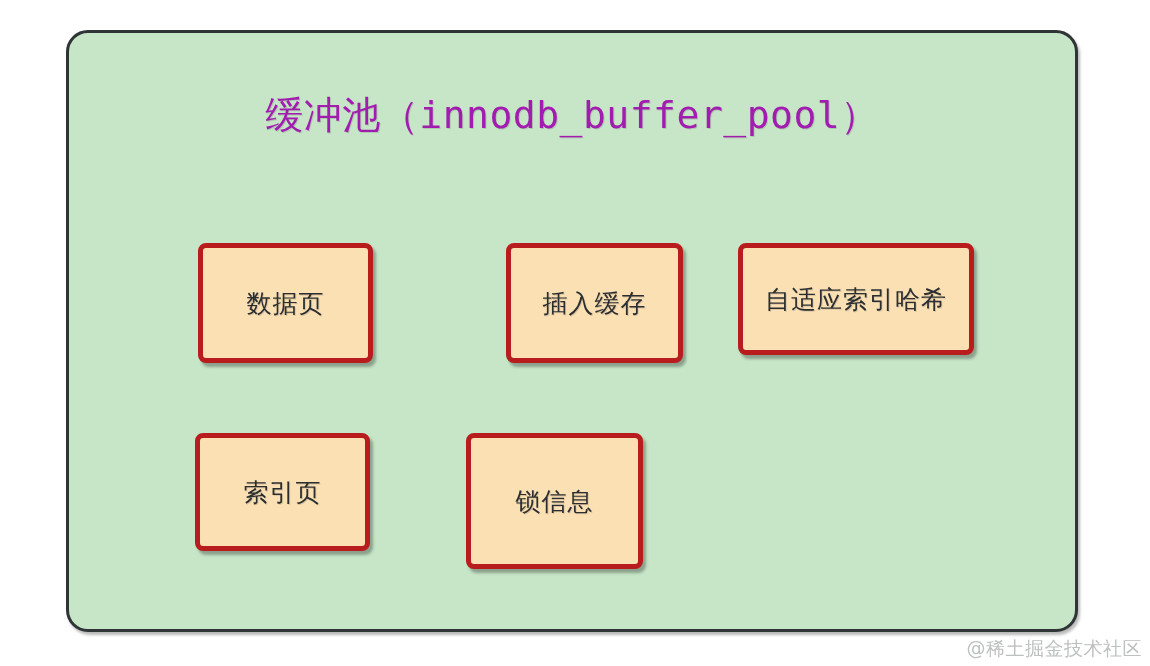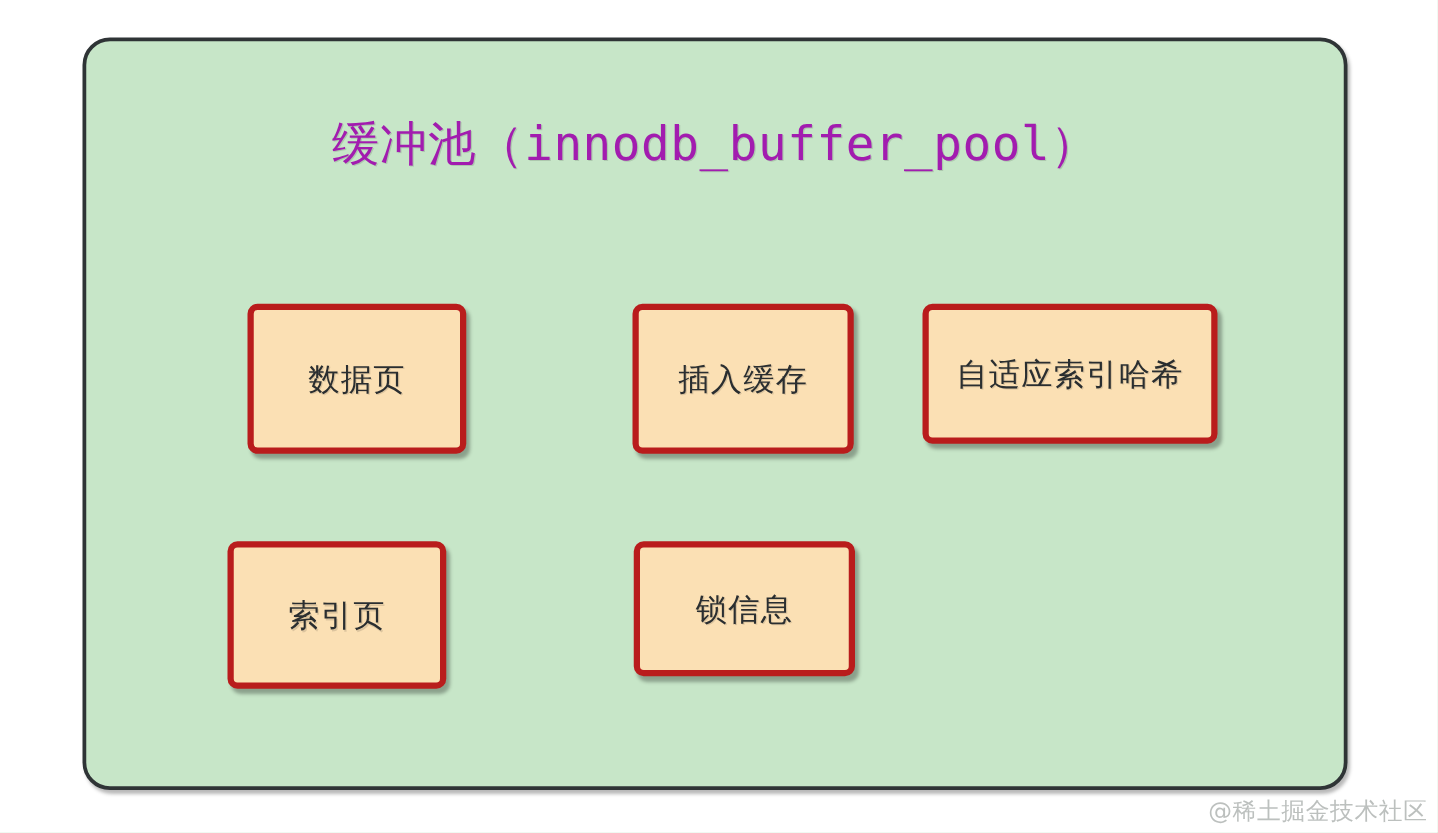--- a/index.html
+++ b/index.html
@@ -78,22 +78,22 @@
     letter-spacing: 1px;
     text-shadow: 1px 1px 0 rgba(0,0,0,0.12);
     white-space: nowrap;
   }
 
   
   #box-data-page        { left: 129px;  top: 210px; width: 175px; height: 120px; }
   #box-insert-buffer    { left: 397px;  top: 210px; width: 177px; height: 120px; margin-left: 40px; }
   #box-adaptive-hash    { left: 669px;  top: 210px; width: 236px; height: 112px; }
   
-  #box-index-page       { left: 113px;  top: 400px; width: 175px; height: 118px; text-align: right; }
-  #box-lock-info        { left: 397px;  top: 400px; width: 177px; height: 108px; margin-left: 41px; }
+  #box-index-page       { left: 126px;  top: 400px; width: 175px; height: 118px; text-align: right; }
+  #box-lock-info        { left: 397px;  top: 400px; width: 177px; height: 136px; }
   #box-dict-info        { left: 669px;  top: 400px; width: 236px; height: 118px; }
 
   
   #watermark {
     position: absolute;
     right: 8px;
     bottom: 4px;
     font-family: "DejaVu Sans", "Liberation Sans", sans-serif;
     font-size: 19px;
     color: #b9bdbb;

